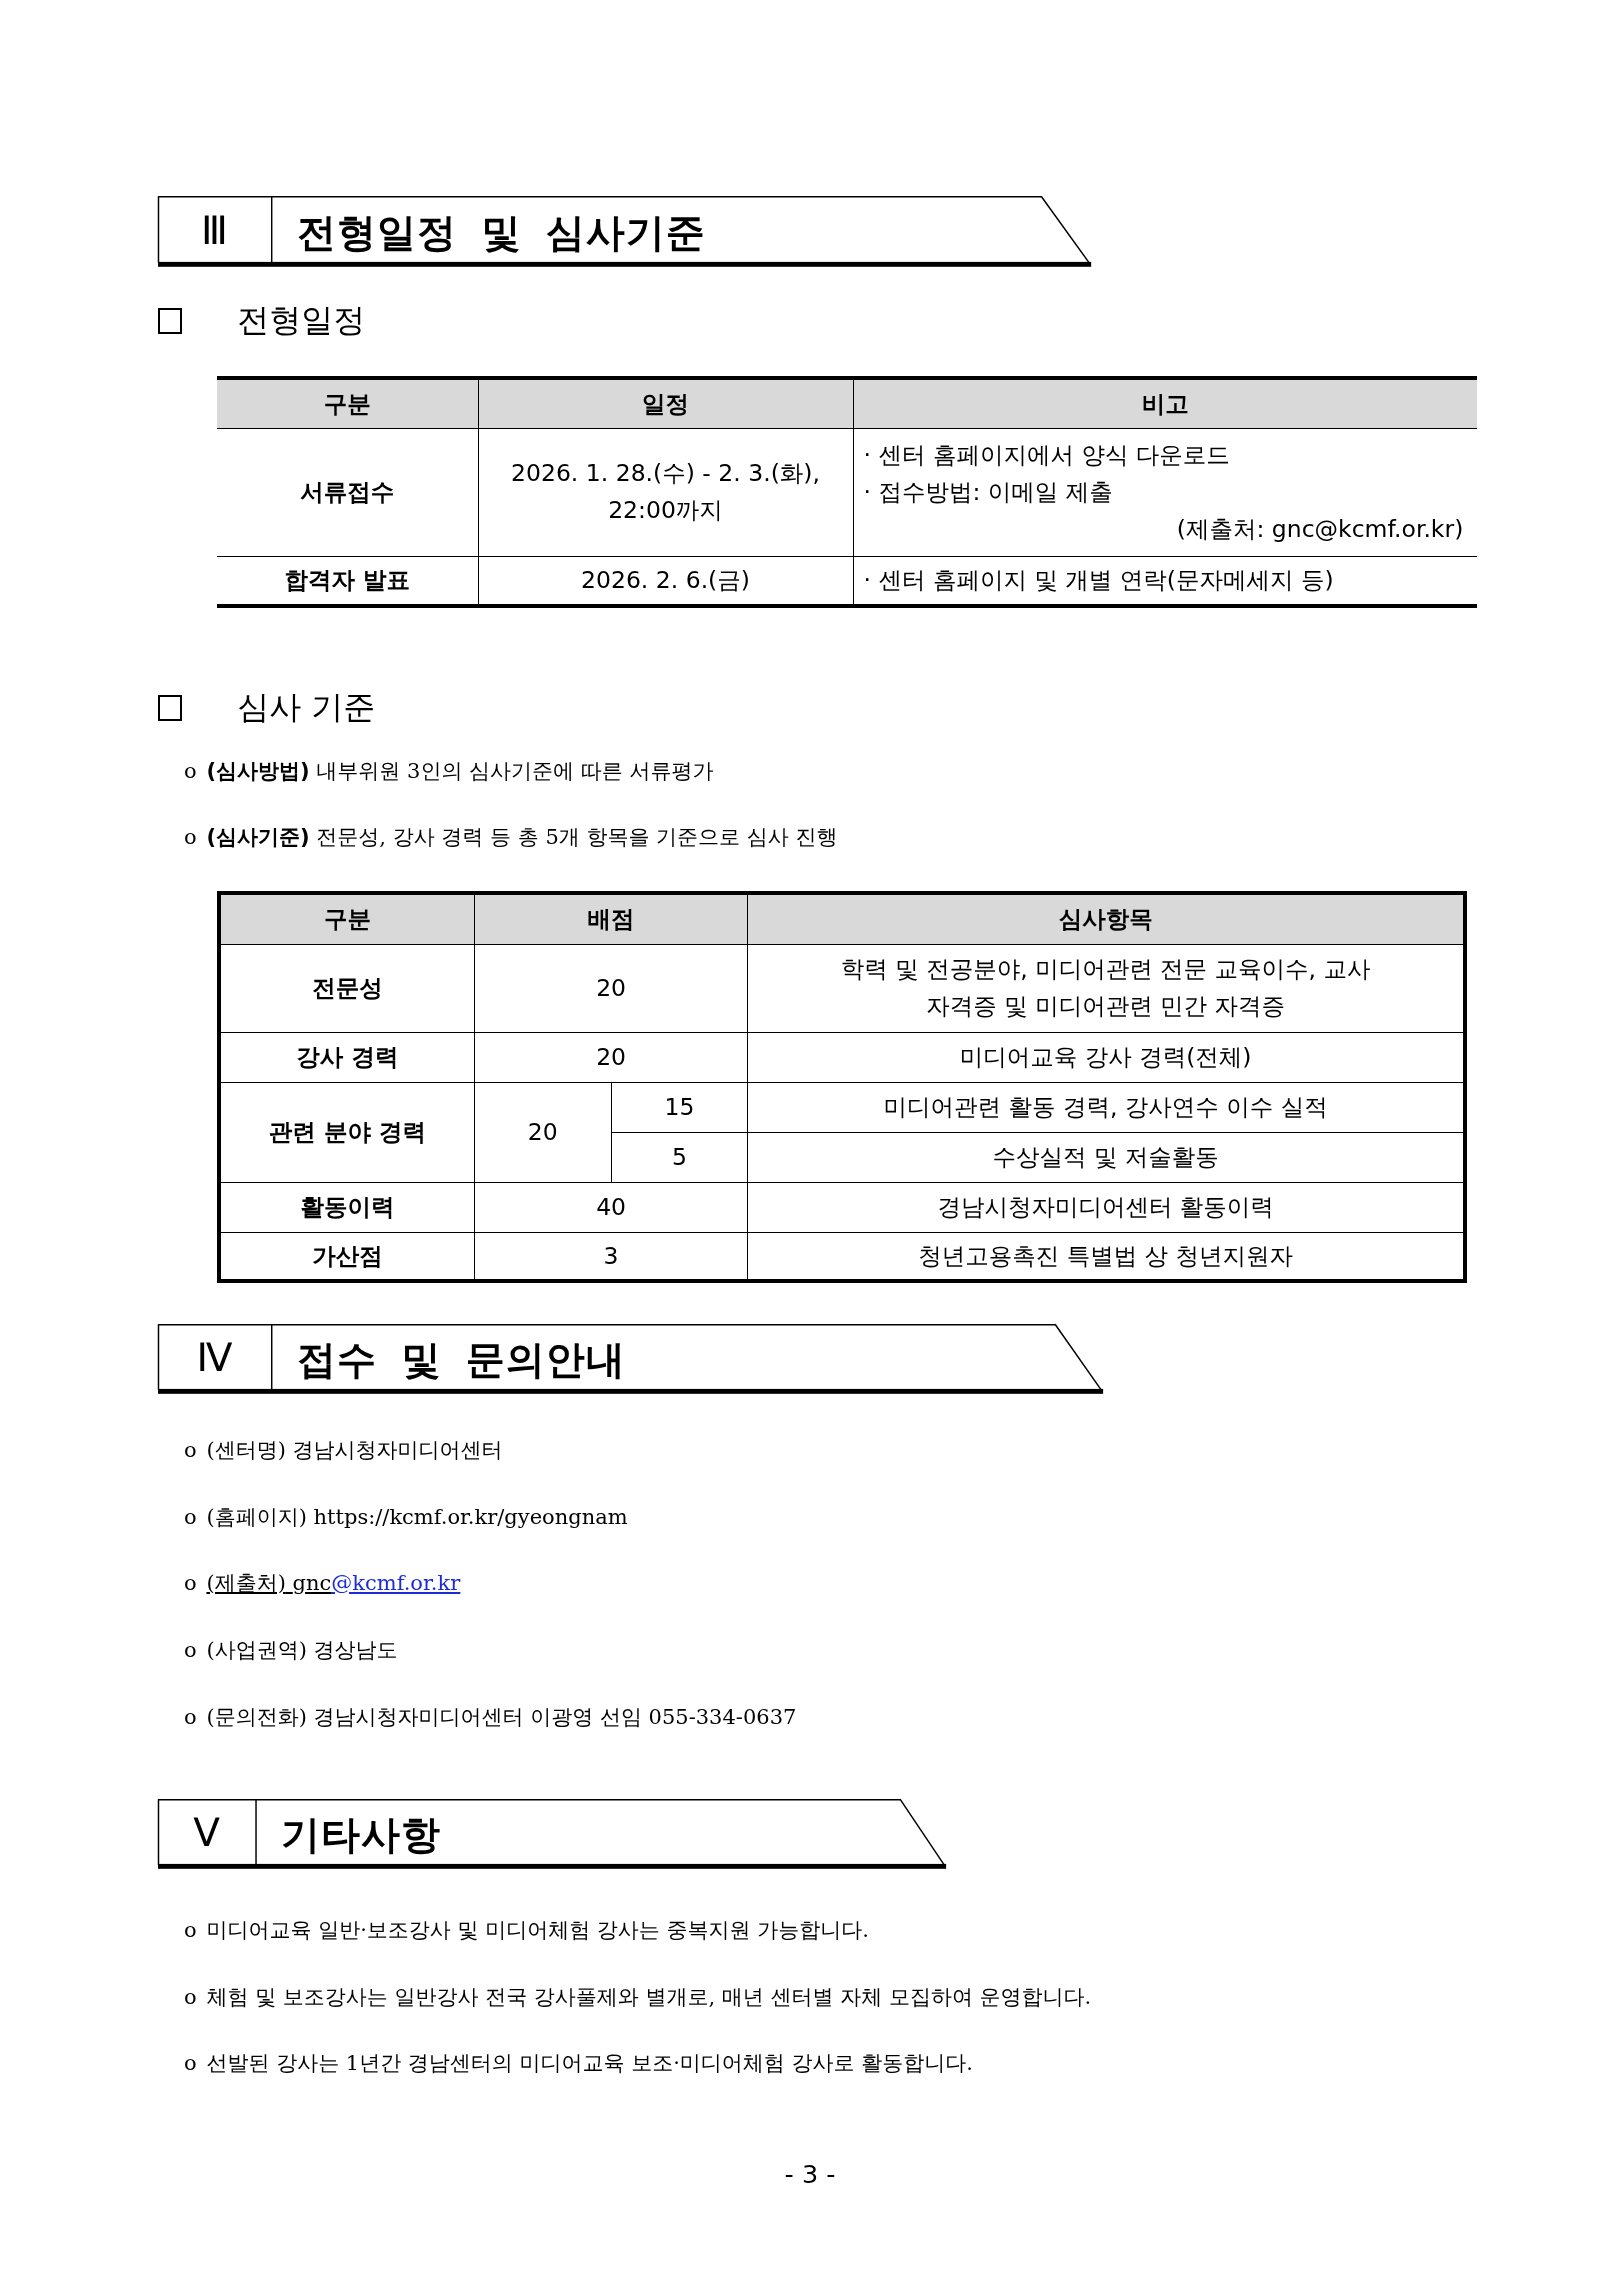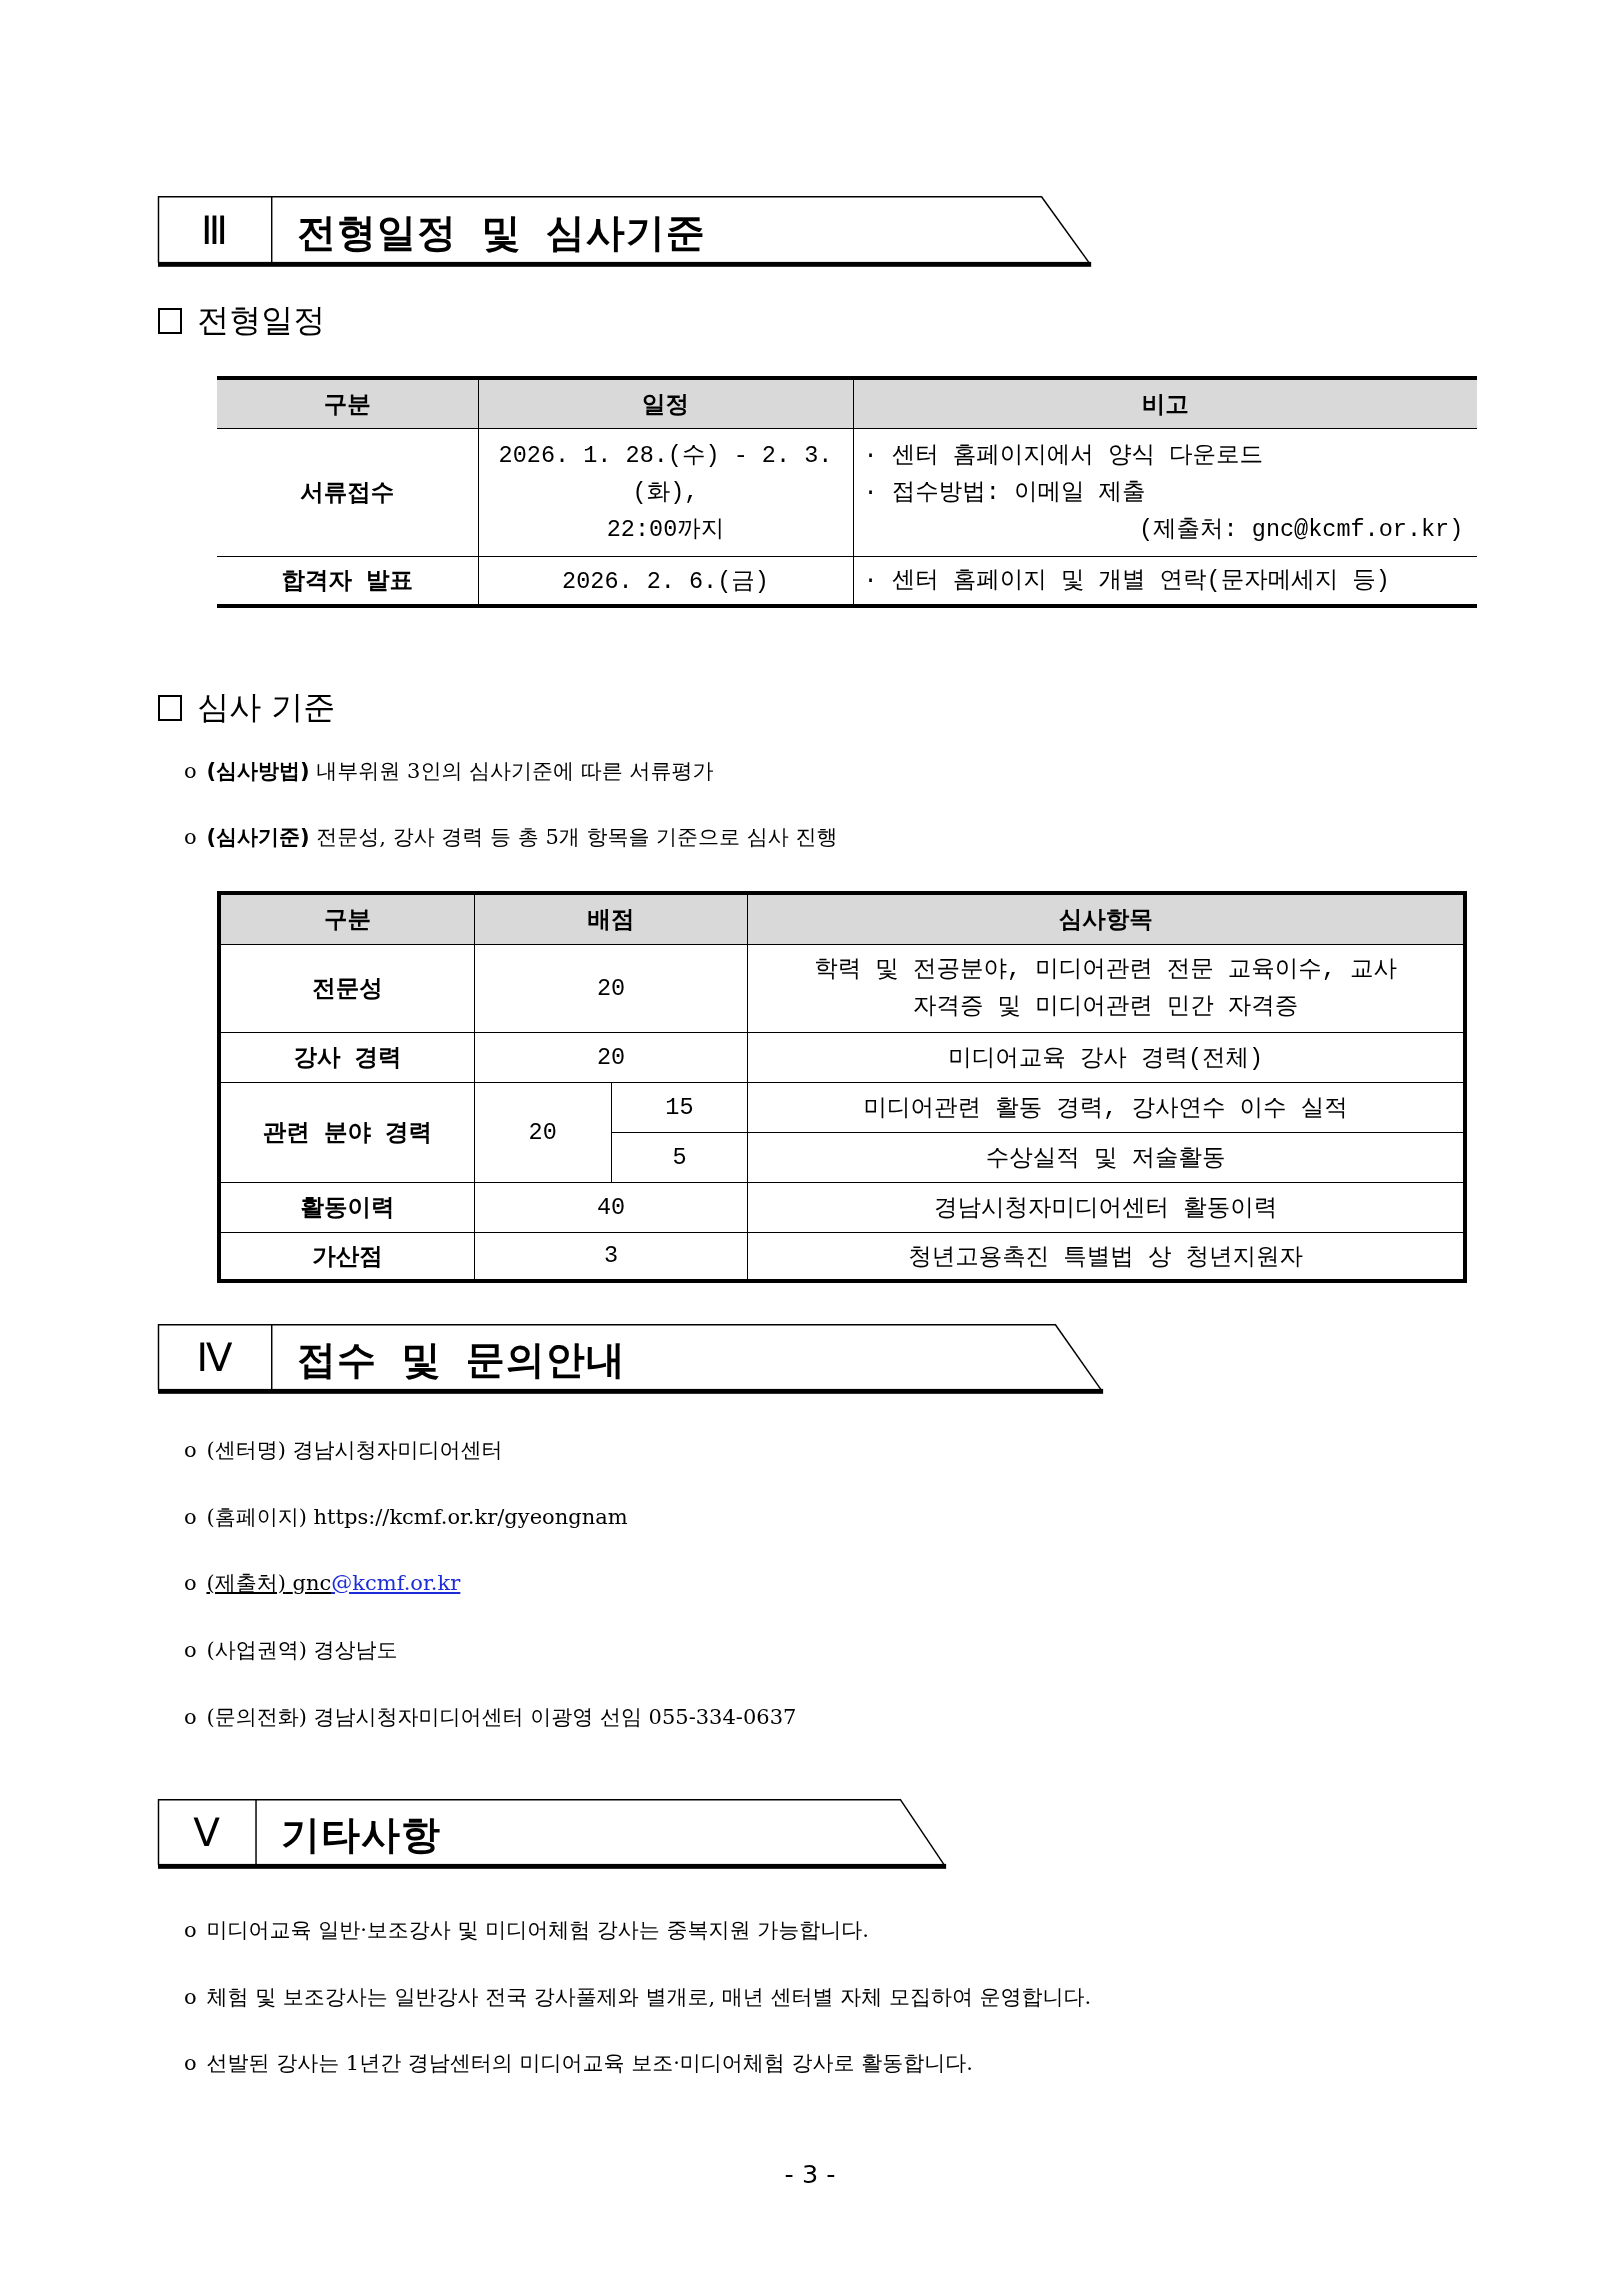--- a/index.html
+++ b/index.html
@@ -7,32 +7,32 @@
 
   
   .sec-head { position: absolute; left: 158px; }
   .sec-head svg { position: absolute; left: 0; top: 0; overflow: visible; }
   .sec-num { position: absolute; left: 0; width: 114px; text-align: center;
              font-family: "Liberation Sans", sans-serif; font-size: 39px; font-weight: normal; letter-spacing: 1px; }
   .sec-title { position: absolute; left: 139px; font-family: Liberation Mono, monospace;
                font-size: 39px; font-weight: bold; letter-spacing: 1px; white-space: nowrap; }
 
   
-  .subhead { position: absolute; left: 158px; font-family: "DejaVu Sans", sans-serif; font-size: 32px; font-weight: normal; display: flex; align-items: center; white-space: nowrap; }
+  .subhead { position: absolute; left: 158px; font-family: "DejaVu Sans", sans-serif; font-size: 32px; font-weight: normal; display: flex; align-items: center; white-space: nowrap; gap: 40px; }
   .subhead .box { display: inline-block; width: 23.5px; height: 25.5px; border: 2.9px solid #000; margin-right: 15.7px; box-sizing: border-box; }
 
   
   .bline { position: absolute; left: 184px; font-family: "DejaVu Serif", serif; font-size: 21px; white-space: nowrap; }
   .bline .mark { display: inline-block; margin-right: 9.8px; }
   .bline b { font-family: "DejaVu Sans", sans-serif; font-weight: bold; }
   .link { color: #1b2bd8; text-decoration: underline; }
 
   
   table { border-collapse: collapse; position: absolute; font-family: "DejaVu Sans", sans-serif; }
-  td, th { border: 1.5px solid #000; text-align: center; vertical-align: middle; padding: 0; font-size: 23.5px; font-family: Liberation Mono, monospace; }
+  td, th { border: 1.5px solid #000; text-align: center; vertical-align: middle; padding: 0; font-size: 23.5px; }
   th { background: #d9d9d9; font-weight: bold; }
   td.bold { font-weight: bold; text-align: center; }
 
   #t1 { left: 217px; top: 376px; width: 1260px; border-top: 4.9px solid #000; border-bottom: 4.9px solid #000; }
   #t1 td:first-child, #t1 th:first-child { border-left: none; }
   #t1 td:last-child, #t1 th:last-child { border-right: none; }
   #t1 td.left { text-align: left; padding-left: 10px; line-height: 37px; }
   #t1 .right-line { text-align: right; padding-right: 13.7px; }
 
   #t2 { left: 217px; top: 891px; width: 1250px; border: 4.9px solid #000; }

